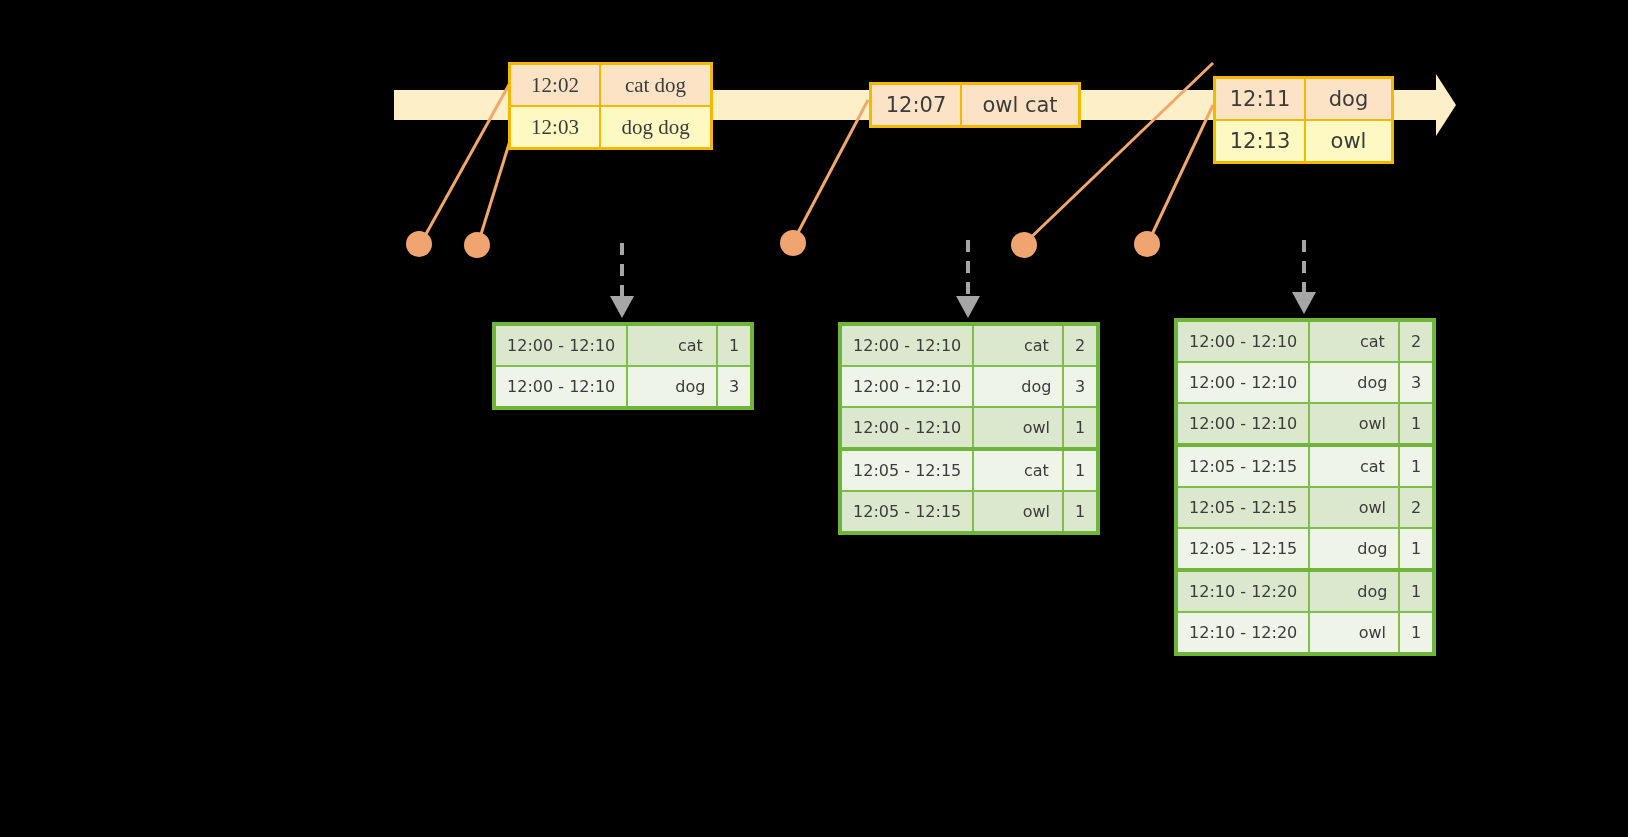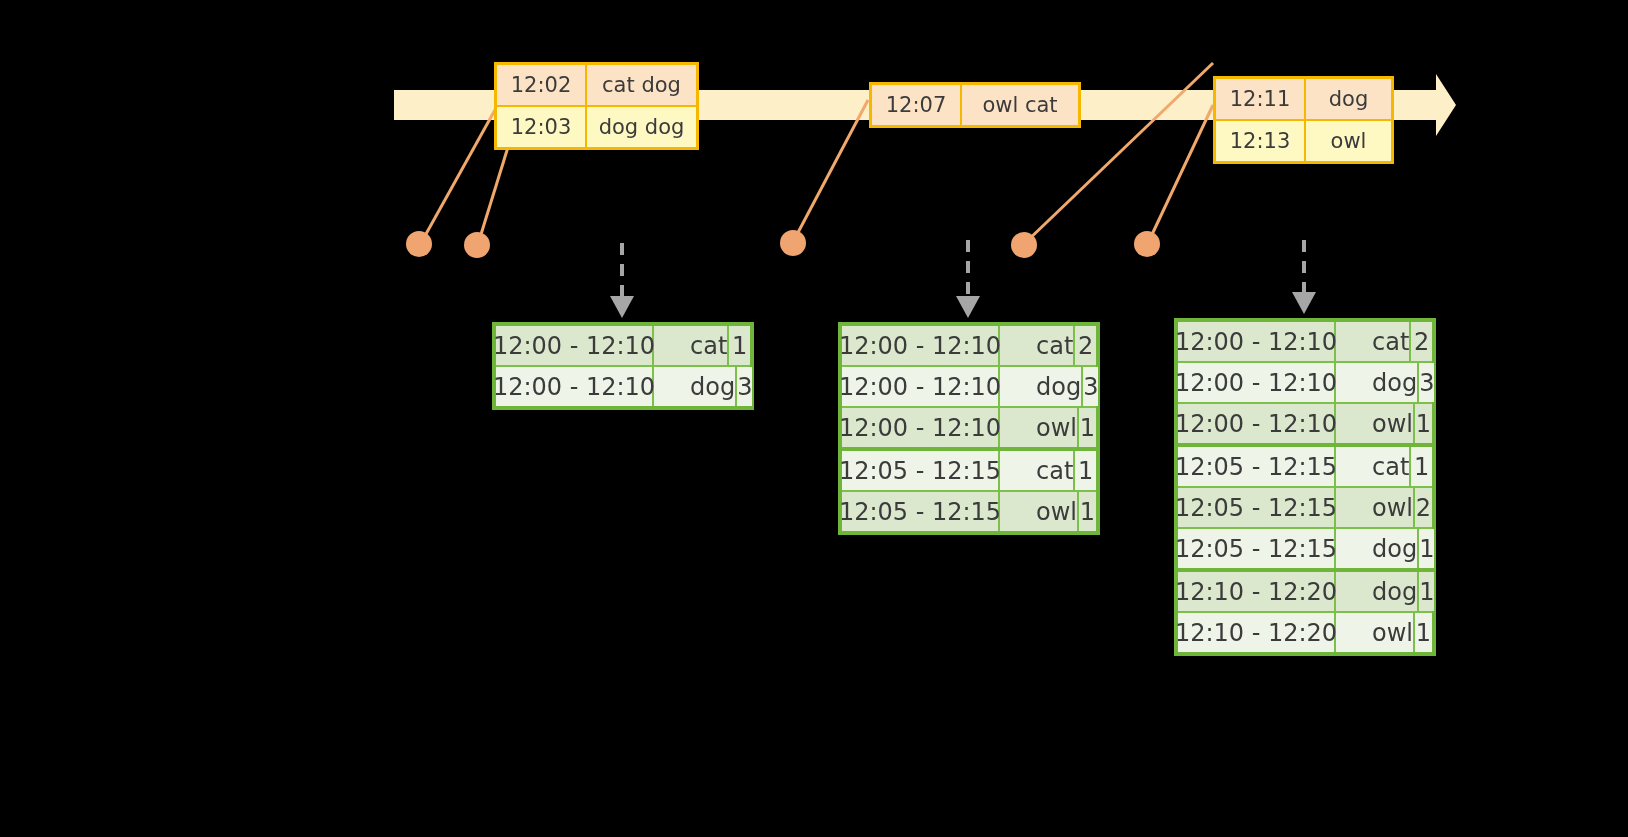--- a/index.html
+++ b/index.html
@@ -67,21 +67,21 @@
     align-items: center;
     justify-content: center;
     background: #fef9c3;
     font-size: 21px;
     color: #3b3b3b;
     white-space: nowrap;
   }
   .evt-cell.time { width: 88px; border-right: 2px solid #F5B700; }
   .evt-cell.words { flex: 1; }
 
-  #evt-a { left: 494px; top: 62px; width: 205px; }
+  #evt-a { left: 508px; top: 62px; width: 205px; font-family: Liberation Serif, serif; }
   #evt-a .evt-cell.words { width: 115px; }
   #evt-b { left: 869px; top: 82px; width: 212px; }
   #evt-b .evt-cell.words { width: 115px; }
   #evt-c { left: 1213px; top: 76px; width: 181px; }
   #evt-c .evt-cell.words { width: 91px; }
 
   
   .res {
     position: absolute;
     border: 4px solid #6FB539;
@@ -94,21 +94,21 @@
     display: flex;
     flex-direction: row;
     height: 39px;
   }
   .res-row + .res-row { border-top: 2px solid #7CBF4A; }
   .res-row.groupend + .res-row { border-top: 4px solid #6FB539; }
   .res-cell {
     display: flex;
     align-items: center;
     justify-content: center;
-    font-size: 24px;
+    font-size: 16px;
     color: #3b3b3b;
     background: #EFF4E9;
     white-space: nowrap;
   }
   .res-row.shaded .res-cell { background: #DCE8CE; }
   .res-cell.win { width: 156px; border-right: 2px solid #7CBF4A; }
   .res-cell.word { width: 62px; border-right: 2px solid #7CBF4A; padding-left: 36px; }
   .res-cell.cnt { width: 38px; }
 
   #res-1 { left: 492px; top: 322px; width: 262px; }

